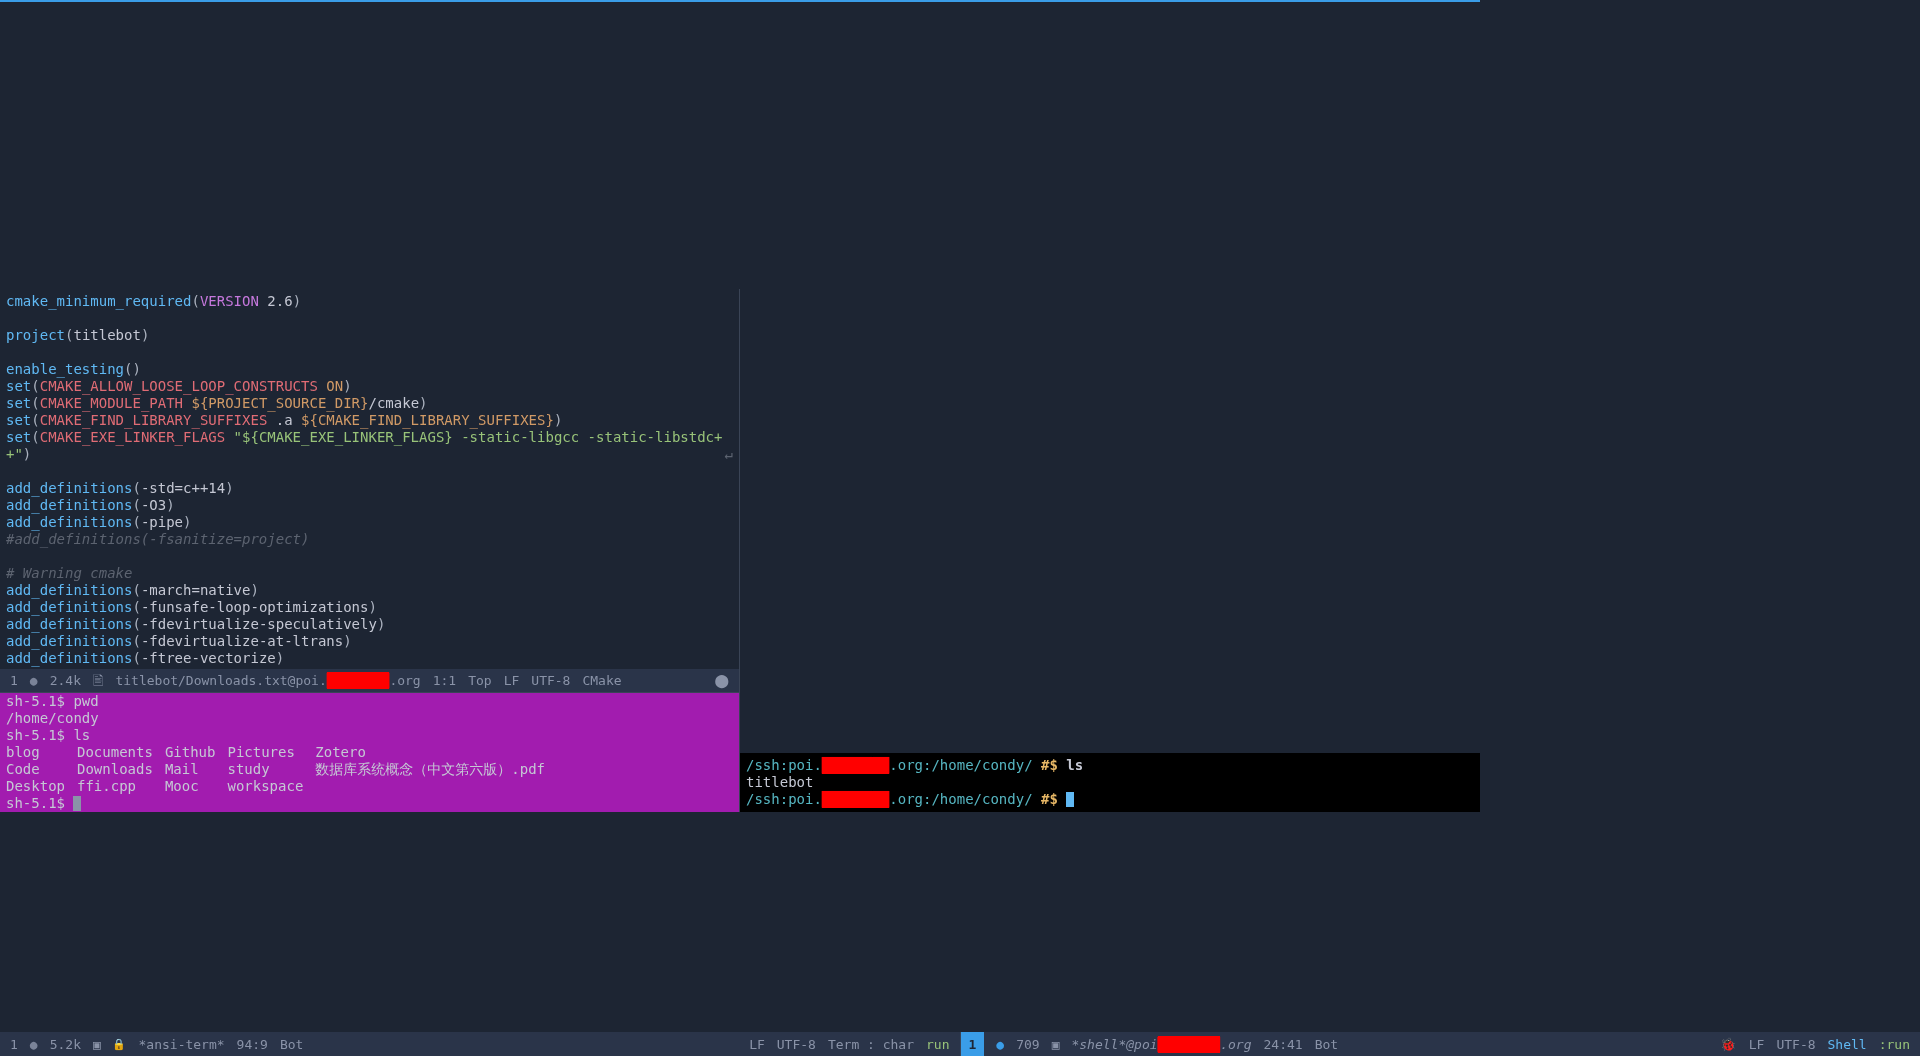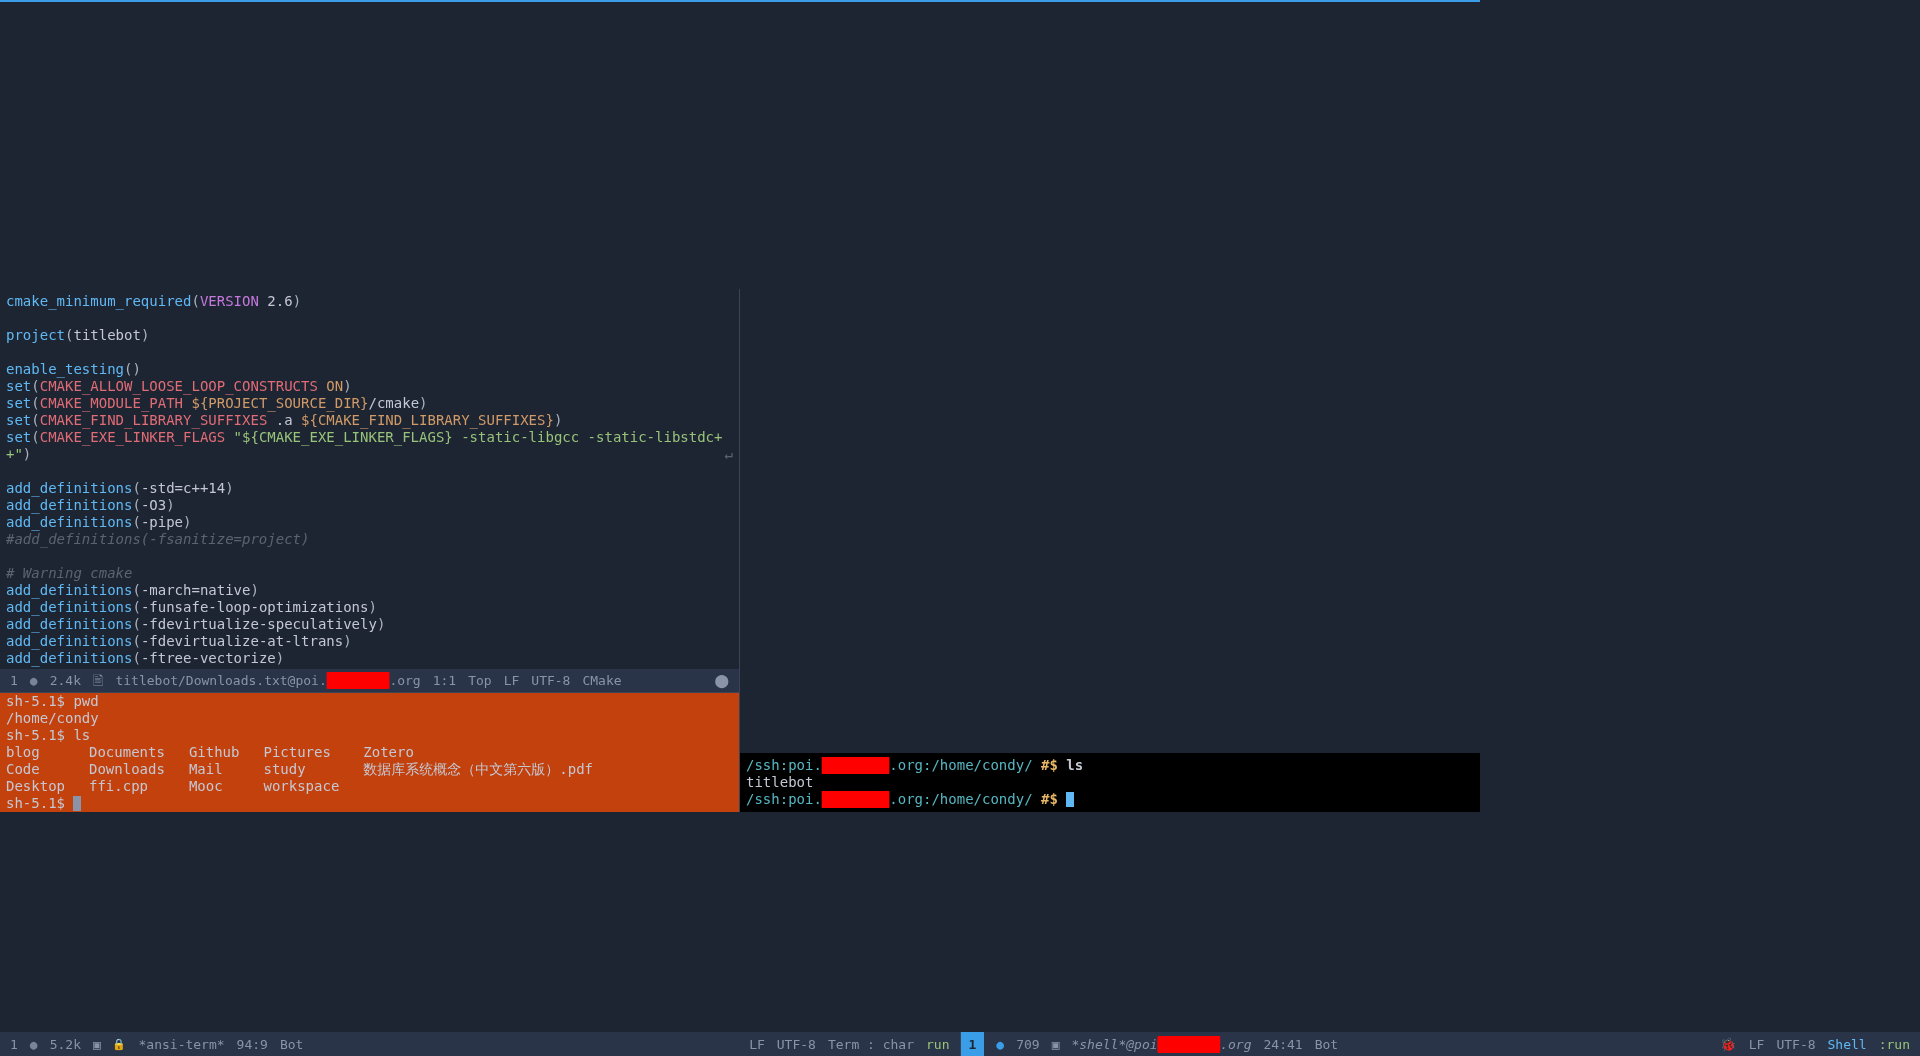--- a/index.html
+++ b/index.html
@@ -34,21 +34,21 @@
 .editor-area {
   flex: 0 0 auto;
   padding: 4px 6px;
   background: #1d2533;
   height: 380px;
   overflow: hidden;
 }
 .term-area-left {
   flex: 1;
   padding: 0 6px;
-  background: #c2410c;
+  background: #a21caf;
 }
 .right-term {
   flex: 1;
   padding: 4px 6px;
   background: #000000;
 }
 .modeline {
   background: #2a3449;
   color: #8a93a8;
   padding: 3px 10px;
@@ -91,21 +91,21 @@
 .bottom-modelines {
   display: flex;
   height: 24px;
 }
 .bottom-modelines .modeline { flex: 1; }
 .shell-highlight { color: #60b9f4; }
 .run-green { color: #98c379; }
 .bug-icon { color: #e06c75; }
 .lock-icon { color: #8a93a8; font-size: 11px; }
 pre { font-family: inherit; white-space: pre; }
-.ls-cols { display: flex; gap: 24px; }
+.ls-cols { display: flex; gap: 12px; }
 .ls-col { display: flex; flex-direction: column; }
 </style>
 </head>
 <body>
 
 <div class="container">
   <div class="left-pane">
     <div class="editor-area">
 <pre><span class="fn">cmake_minimum_required</span><span class="paren">(</span><span class="kw">VERSION</span> <span class="plain">2.6</span><span class="paren">)</span>
 

